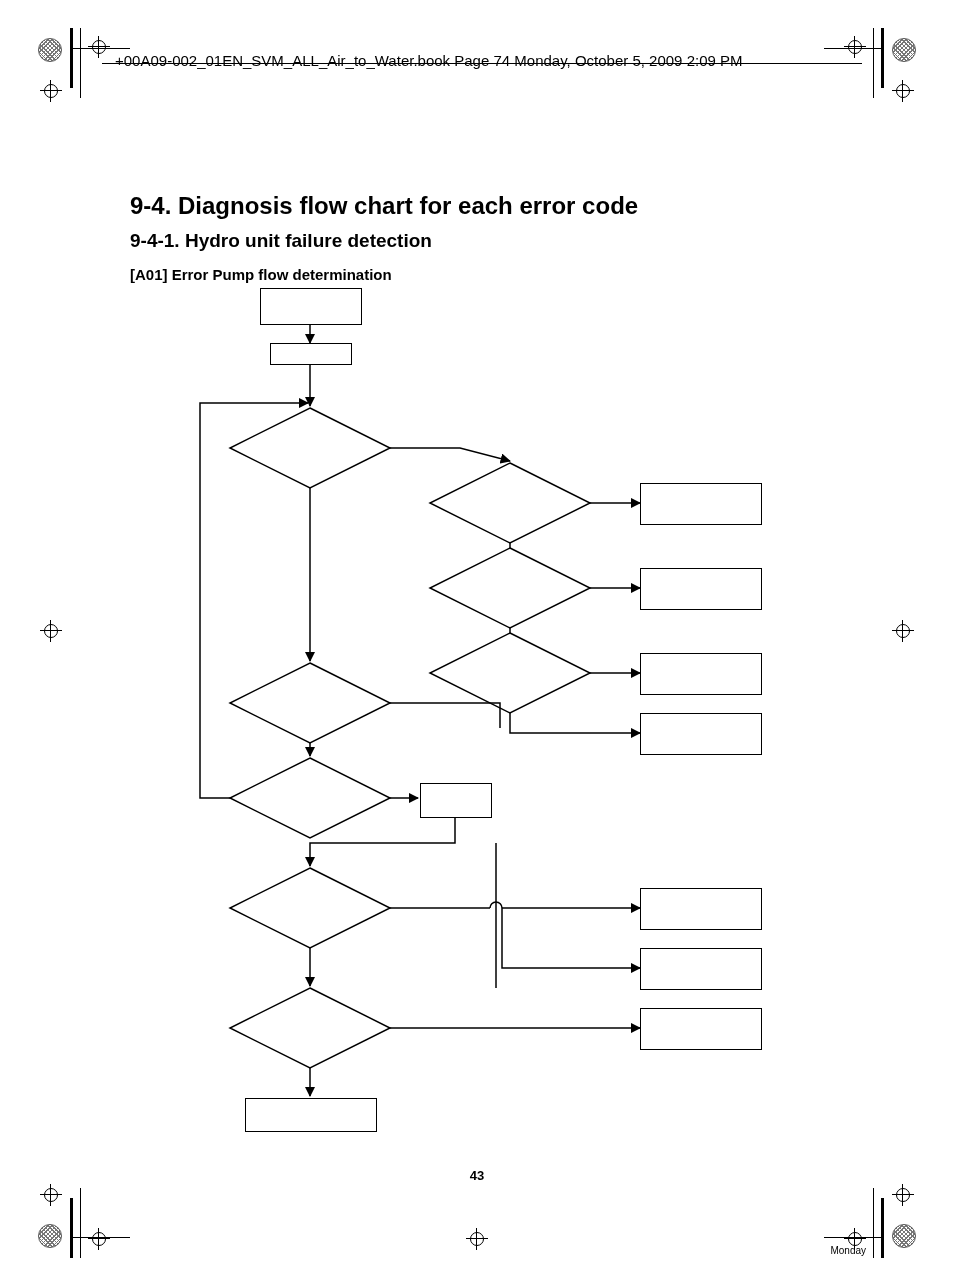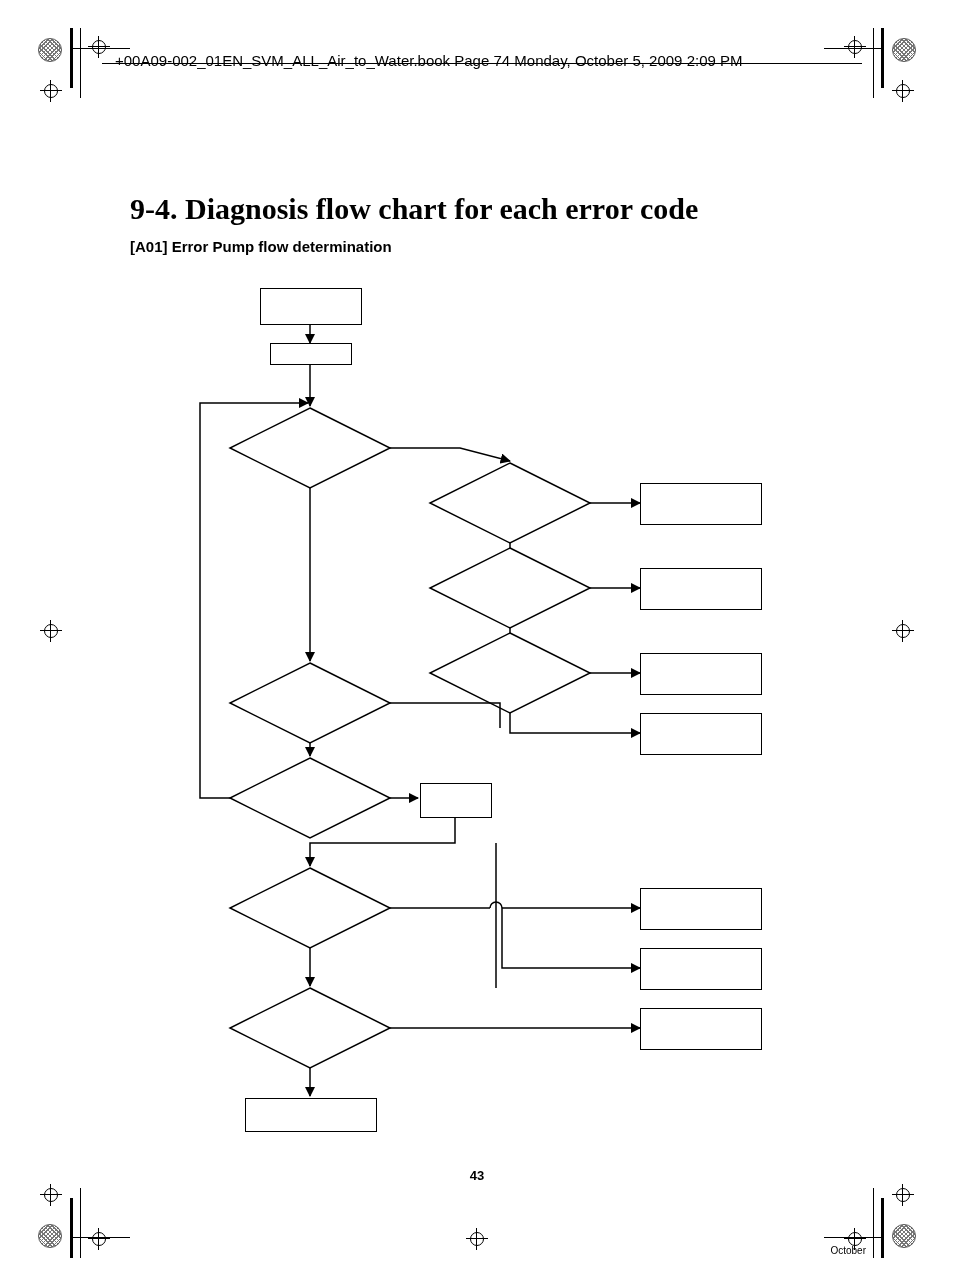--- a/index.html
+++ b/index.html
@@ -38,21 +38,21 @@
 
   .header-text {
     position: absolute; left: 115px; top: 52px;
     font-size: 15px; color: #000;
   }
   .header-rule { position: absolute; left: 102px; top: 63px; width: 760px; height: 1px; background: #000; }
 
   .content {
     position: absolute; left: 130px; top: 192px; width: 700px;
   }
-  h1.sec { font-size: 30px; font-weight: bold; margin: 0 0 10px 0; font-family: Liberation Serif, serif; }
+  h1.sec { font-size: 24px; font-weight: bold; margin: 0 0 10px 0; }
   h2.sub { font-size: 19px; font-weight: bold; margin: 0 0 14px 0; }
   .para { font-size: 15px; font-weight: bold; margin: 12px 0 10px 0; }
 
   .flow-area {
     position: absolute; left: 160px; top: 288px; width: 650px; height: 850px;
   }
   .flow-svg { position: absolute; left: 0; top: 0; }
   .flow-box {
     position: absolute; border: 1.5px solid #000; background: #fff;
   }
@@ -152,20 +152,21 @@
     <div class="reg-cross">
       <div class="ring"></div>
     </div>
   </div>
 
 <div class="header-text">+00A09-002_01EN_SVM_ALL_Air_to_Water.book  Page 74  Monday, October 5, 2009  2:09 PM</div>
 <div class="header-rule"></div>
 
 <div class="content">
   <h1 class="sec">9-4.  Diagnosis flow chart for each error code</h1>
+  <h2 class="sub">9-4-1.  Hydro unit failure detection</h2>
   <p class="para">[A01] Error Pump flow determination</p>
 </div>
 
 <div class="flow-area">
   <svg class="flow-svg" width="650" height="850" viewBox="0 0 650 850">
     <defs>
       <marker id="arr" viewBox="0 0 10 10" refX="9" refY="5" markerWidth="7" markerHeight="7" orient="auto">
         <path d="M0,0 L10,5 L0,10 z" fill="#000"></path>
       </marker>
     </defs>
@@ -224,13 +225,13 @@
   <div class="flow-box" style="left:260px; top:495px; width:70px;  height:33px;"></div>
 
   <div class="flow-box" style="left:480px; top:600px; width:120px; height:40px;"></div>
   <div class="flow-box" style="left:480px; top:660px; width:120px; height:40px;"></div>
   <div class="flow-box" style="left:480px; top:720px; width:120px; height:40px;"></div>
 
   <div class="flow-box" style="left:85px;  top:810px; width:130px; height:32px;"></div>
 </div>
 
 <div class="page-num">43</div>
-<div class="brand">October</div>
+<div class="brand">Monday</div>
 
 </body></html>

